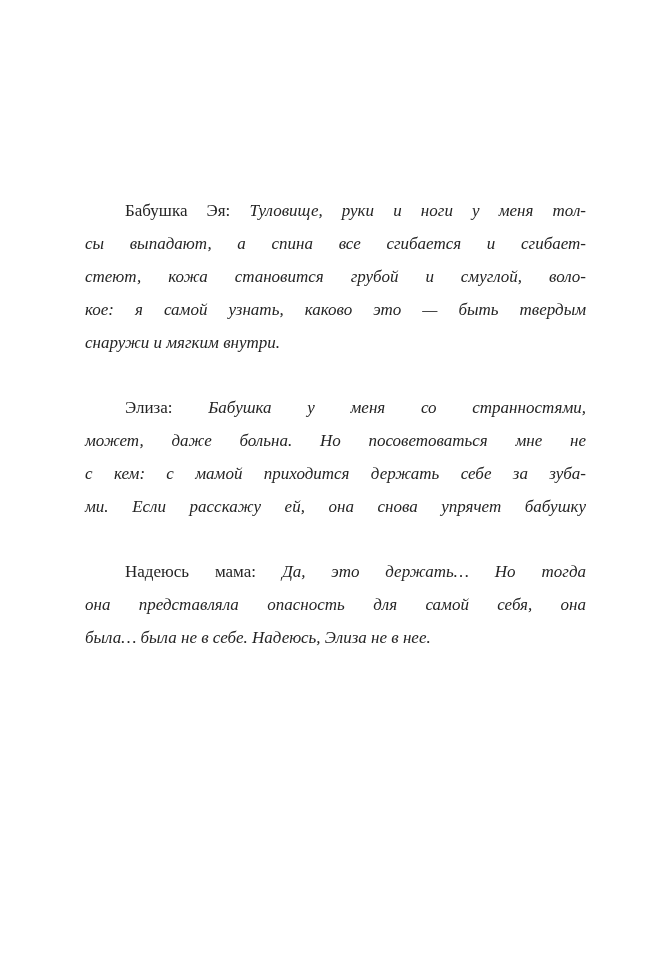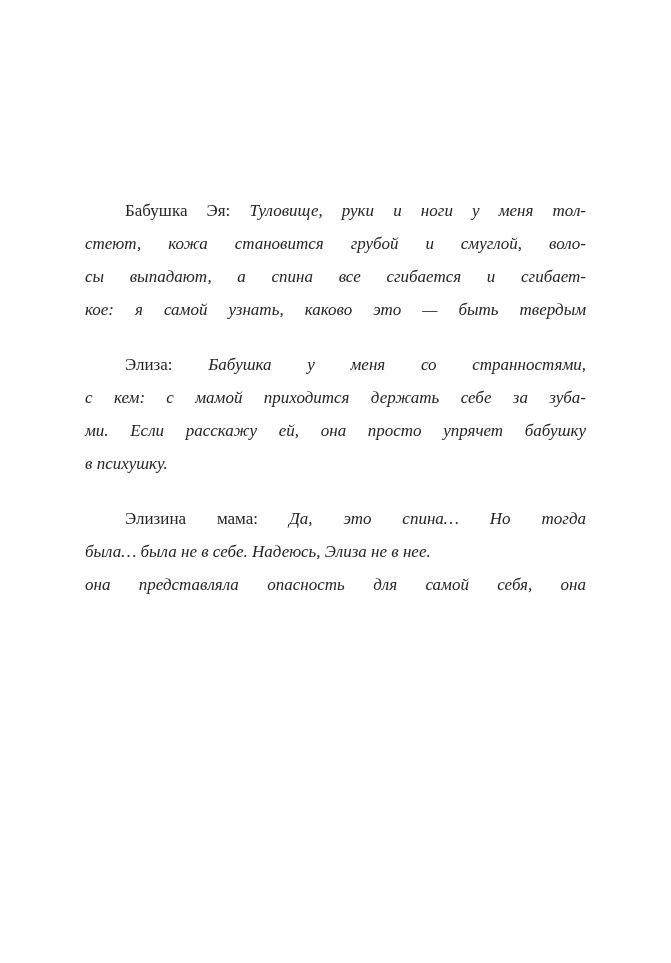--- a/index.html
+++ b/index.html
@@ -20,21 +20,21 @@
   .text-block {
     position: absolute;
     left: 85px;
     top: 194px;
     width: 501px;
     color: #242424;
     font-family: Liberation Serif, serif;
     font-size: 17px;
   }
   .para + .para {
-    margin-top: 22px;
+    margin-top: 32px;
   }
   .line {
     line-height: 33px;
     height: 33px;
     text-align: justify;
     text-align-last: justify;
     white-space: normal;
   }
   .line.first {
     padding-left: 40px;
@@ -50,32 +50,33 @@
   }
 </style>
 </head>
 <body>
 
 <div class="page">
   <div class="text-block">
 
     <div class="para">
       <div class="line first"><span class="speaker">Бабушка Эя:</span> <span class="speech">Туловище, руки и ноги у меня тол-</span></div>
+      <div class="line speech">сы выпадают, а спина все сгибается и сгибает-</div>
       <div class="line speech">стеют, кожа становится грубой и смуглой, воло-</div>
-      <div class="line speech">сы выпадают, а спина все сгибается и сгибает-</div>
       <div class="line speech">кое: я самой узнать, каково это — быть твердым</div>
+      <div class="line last speech">снаружи и мягким внутри.</div>
     </div>
 
     <div class="para">
       <div class="line first"><span class="speaker">Элиза:</span> <span class="speech">Бабушка у меня со странностями,</span></div>
+      <div class="line speech">может, даже больна. Но посоветоваться мне не</div>
       <div class="line speech">с кем: с мамой приходится держать себе за зуба-</div>
-      <div class="line speech">ми. Если расскажу ей, она просто упрячет бабушку</div>
-      <div class="line last speech">в психушку.</div>
+      <div class="line speech">ми. Если расскажу ей, она снова упрячет бабушку</div>
     </div>
 
     <div class="para">
-      <div class="line first"><span class="speaker">Элизина мама:</span> <span class="speech">Да, это спина… Но тогда</span></div>
+      <div class="line first"><span class="speaker">Надеюсь мама:</span> <span class="speech">Да, это держать… Но тогда</span></div>
+      <div class="line speech">она представляла опасность для самой себя, она</div>
       <div class="line last speech">была… была не в себе. Надеюсь, Элиза не в нее.</div>
-      <div class="line speech">она представляла опасность для самой себя, она</div>
     </div>
 
   </div>
 </div>
 
 </body></html>

